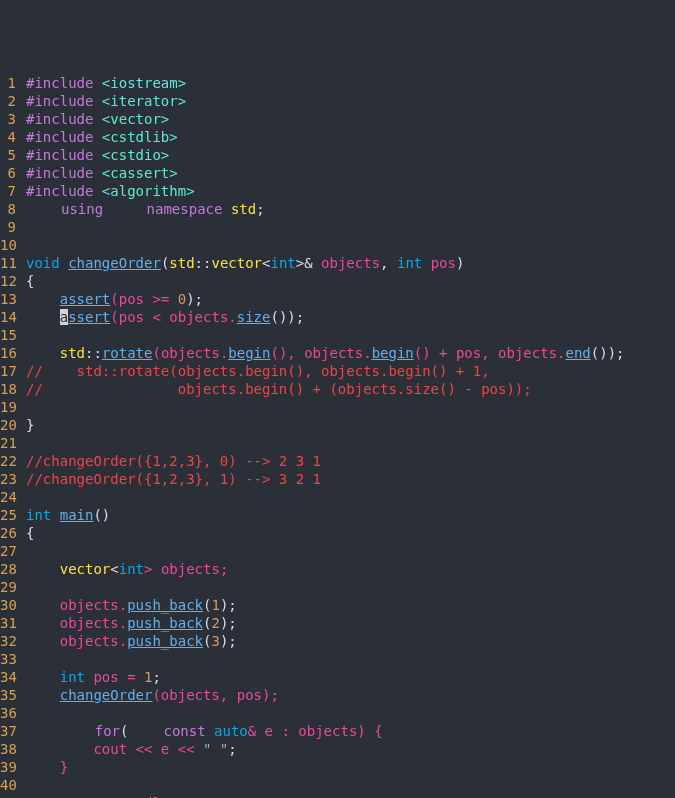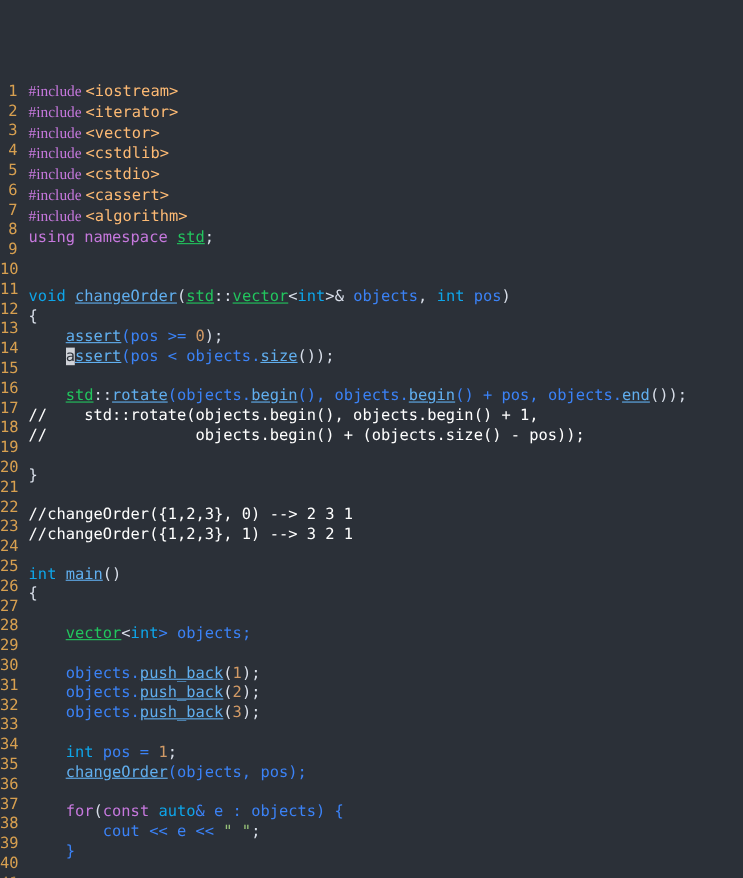--- a/index.html
+++ b/index.html
@@ -22,31 +22,31 @@
     text-align: right;
     color: #d8a050;
     padding-right: 4px;
     user-select: none;
     flex-shrink: 0;
   }
   .code {
     padding-left: 6px;
     color: #d8dee9;
   }
-  .pp    { color: #c678dd; font-family: Liberation Serif, serif; }  
-  .inc   { color: #fdba74; }  
-  .kw    { color: #c678dd; }  
+  .pp    { color: #c678dd; }  
+  .inc   { color: #5eead4; }  
+  .kw    { color: #c678dd; margin-left: 35px; }  
   .ty    { color: #0ea5e9; }  
   .fn    { color: #61afef; text-decoration: underline; }
   .num   { color: #d19a66; }  
   .str   { color: #98c379; }  
-  .cm2   { color: #ffffff; }  
-  .id    { color: #3b82f6; }
+  .cm2   { color: #ef4444; }  
+  .id    { color: #ec4899; }
   .pu    { color: #d8dee9; }
-  .ylw   { color: #22c55e; text-decoration: underline; }
+  .ylw   { color: #fde047; }
   .cur   { background:#cfd2d8; color:#2b3038; }
 </style>
 </head>
 <body>
 
 
 
 <div class="editor">
   <div class="gutter" id="gutter"><div>1</div><div>2</div><div>3</div><div>4</div><div>5</div><div>6</div><div>7</div><div>8</div><div>9</div><div>10</div><div>11</div><div>12</div><div>13</div><div>14</div><div>15</div><div>16</div><div>17</div><div>18</div><div>19</div><div>20</div><div>21</div><div>22</div><div>23</div><div>24</div><div>25</div><div>26</div><div>27</div><div>28</div><div>29</div><div>30</div><div>31</div><div>32</div><div>33</div><div>34</div><div>35</div><div>36</div><div>37</div><div>38</div><div>39</div><div>40</div><div>41</div></div>
   <div class="code" id="code"><div><span class="pp">#include </span><span class="inc">&lt;iostream&gt;</span></div><div><span class="pp">#include </span><span class="inc">&lt;iterator&gt;</span></div><div><span class="pp">#include </span><span class="inc">&lt;vector&gt;</span></div><div><span class="pp">#include </span><span class="inc">&lt;cstdlib&gt;</span></div><div><span class="pp">#include </span><span class="inc">&lt;cstdio&gt;</span></div><div><span class="pp">#include </span><span class="inc">&lt;cassert&gt;</span></div><div><span class="pp">#include </span><span class="inc">&lt;algorithm&gt;</span></div><div><span class="kw">using </span><span class="kw">namespace </span><span class="ylw">std</span><span class="pu">;</span></div><div>&nbsp;</div><div>&nbsp;</div><div><span class="ty">void </span><span class="fn">changeOrder</span><span class="pu">(</span><span class="ylw">std</span><span class="pu">::</span><span class="ylw">vector</span><span class="pu">&lt;</span><span class="ty">int</span><span class="pu">&gt;&amp; </span><span class="id">objects</span><span class="pu">, </span><span class="ty">int </span><span class="id">pos</span><span class="pu">)</span></div><div><span class="pu">{</span></div><div><span class="id">    </span><span class="fn">assert</span><span class="id">(pos &gt;= </span><span class="num">0</span><span class="pu">);</span></div><div><span class="id">    </span><span class="cur">a</span><span class="fn">ssert</span><span class="id">(pos &lt; objects.</span><span class="fn">size</span><span class="pu">());</span></div><div>&nbsp;</div><div><span class="id">    </span><span class="ylw">std</span><span class="pu">::</span><span class="fn">rotate</span><span class="id">(objects.</span><span class="fn">begin</span><span class="id">(), objects.</span><span class="fn">begin</span><span class="id">() + pos, objects.</span><span class="fn">end</span><span class="pu">());</span></div><div><span class="cm2">//    std::rotate(objects.begin(), objects.begin() + 1,</span></div><div><span class="cm2">//                objects.begin() + (objects.size() - pos));</span></div><div>&nbsp;</div><div><span class="pu">}</span></div><div>&nbsp;</div><div><span class="cm2">//changeOrder({1,2,3}, 0) --&gt; 2 3 1</span></div><div><span class="cm2">//changeOrder({1,2,3}, 1) --&gt; 3 2 1</span></div><div>&nbsp;</div><div><span class="ty">int </span><span class="fn">main</span><span class="pu">()</span></div><div><span class="pu">{</span></div><div>&nbsp;</div><div><span class="id">    </span><span class="ylw">vector</span><span class="pu">&lt;</span><span class="ty">int</span><span class="id">&gt; objects;</span></div><div>&nbsp;</div><div><span class="id">    objects.</span><span class="fn">push_back</span><span class="pu">(</span><span class="num">1</span><span class="pu">);</span></div><div><span class="id">    objects.</span><span class="fn">push_back</span><span class="pu">(</span><span class="num">2</span><span class="pu">);</span></div><div><span class="id">    objects.</span><span class="fn">push_back</span><span class="pu">(</span><span class="num">3</span><span class="pu">);</span></div><div>&nbsp;</div><div><span class="id">    </span><span class="ty">int </span><span class="id">pos = </span><span class="num">1</span><span class="pu">;</span></div><div><span class="id">    </span><span class="fn">changeOrder</span><span class="id">(objects, pos);</span></div><div>&nbsp;</div><div><span class="id">    </span><span class="kw">for</span><span class="pu">(</span><span class="kw">const </span><span class="ty">auto</span><span class="id">&amp; e : objects) {</span></div><div><span class="id">        cout &lt;&lt; e &lt;&lt; </span><span class="str">" "</span><span class="pu">;</span></div><div><span class="id">    }</span></div><div>&nbsp;</div><div><span class="id">    cout &lt;&lt; endl;</span></div></div>

